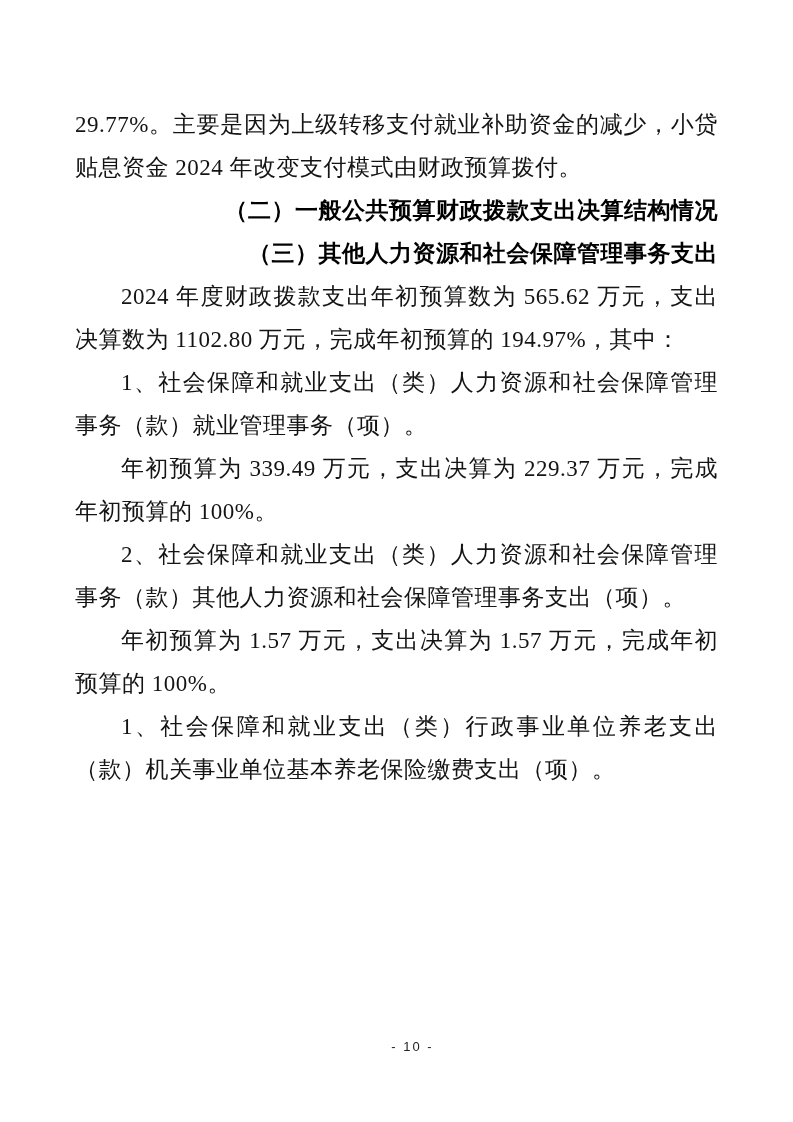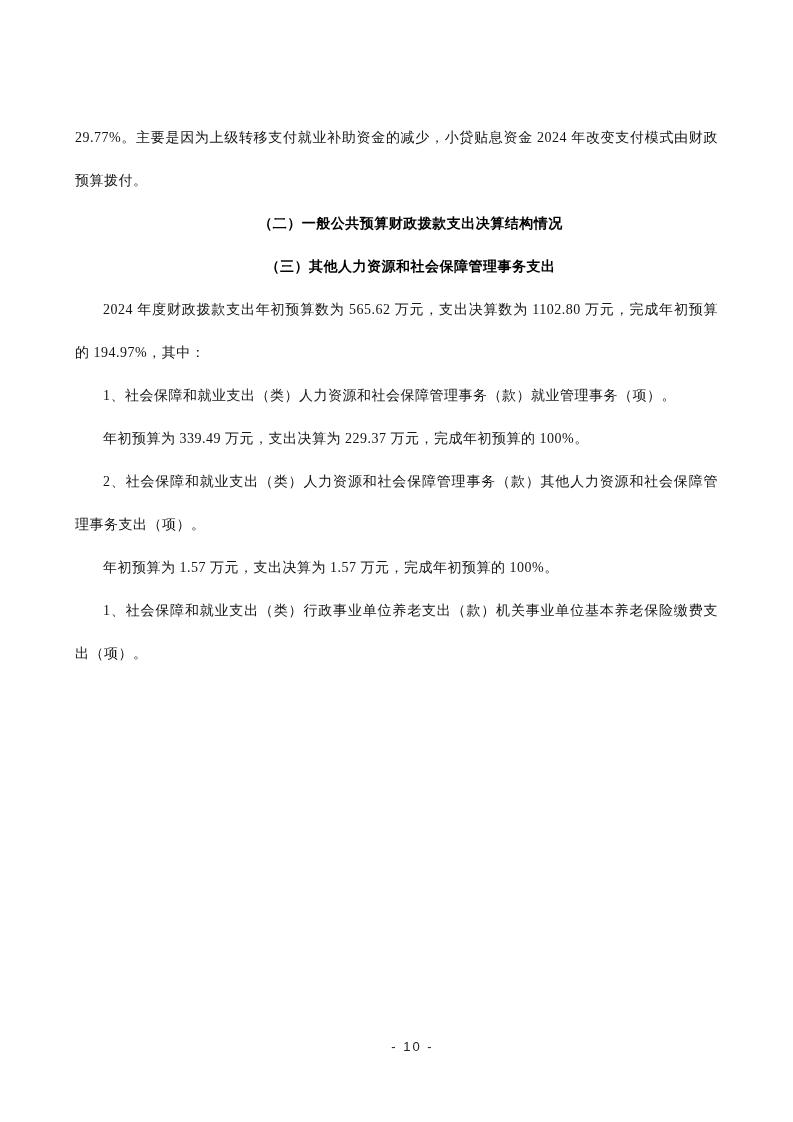--- a/index.html
+++ b/index.html
@@ -12,43 +12,43 @@
     width: 793px;
     height: 1122px;
     background: #ffffff;
     overflow: hidden;
     font-family: "Liberation Serif", "DejaVu Serif", serif;
     color: #141414;
   }
   .content {
     position: absolute;
     left: 75px;
-    top: 116px;
+    top: 103px;
     width: 643px;
-    font-size: 14px;
+    font-size: 23px;
     line-height: 43px;
     text-align: justify;
     text-justify: inter-ideograph;
     letter-spacing: 0.5px;
   }
   .content p {
     margin: 0;
     padding: 0;
   }
   .p-indent {
     text-indent: 2em;
   }
   .p-noindent {
     text-indent: 0;
   }
   .heading {
     text-indent: 2em;
     font-weight: 700;
     font-family: "Liberation Sans", "DejaVu Sans", sans-serif;
-    text-align: center;
+    text-align: right;
     color: #000000;
   }
   .footer {
     position: absolute;
     top: 1038px;
     left: 16px;
     width: 793px;
     text-align: center;
     font-size: 13px;
     line-height: 18px;

